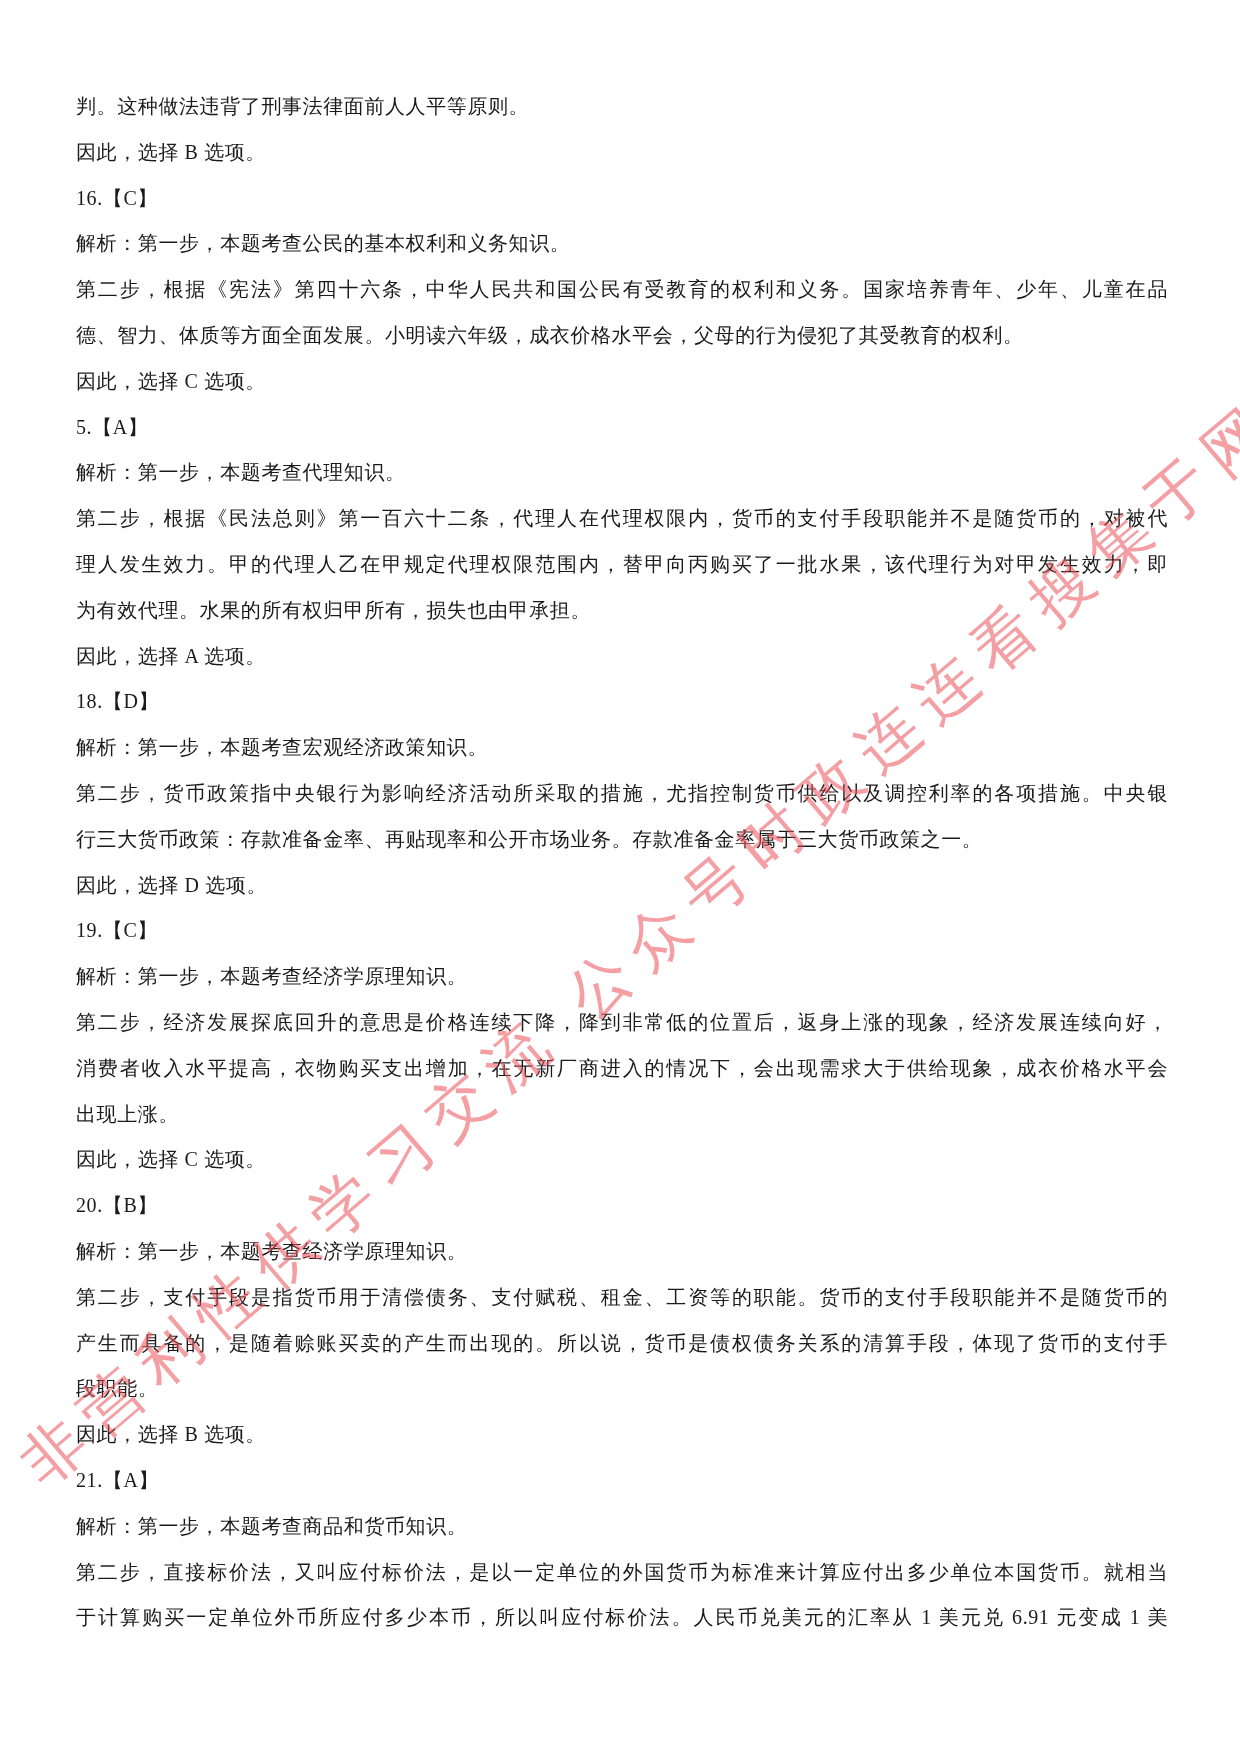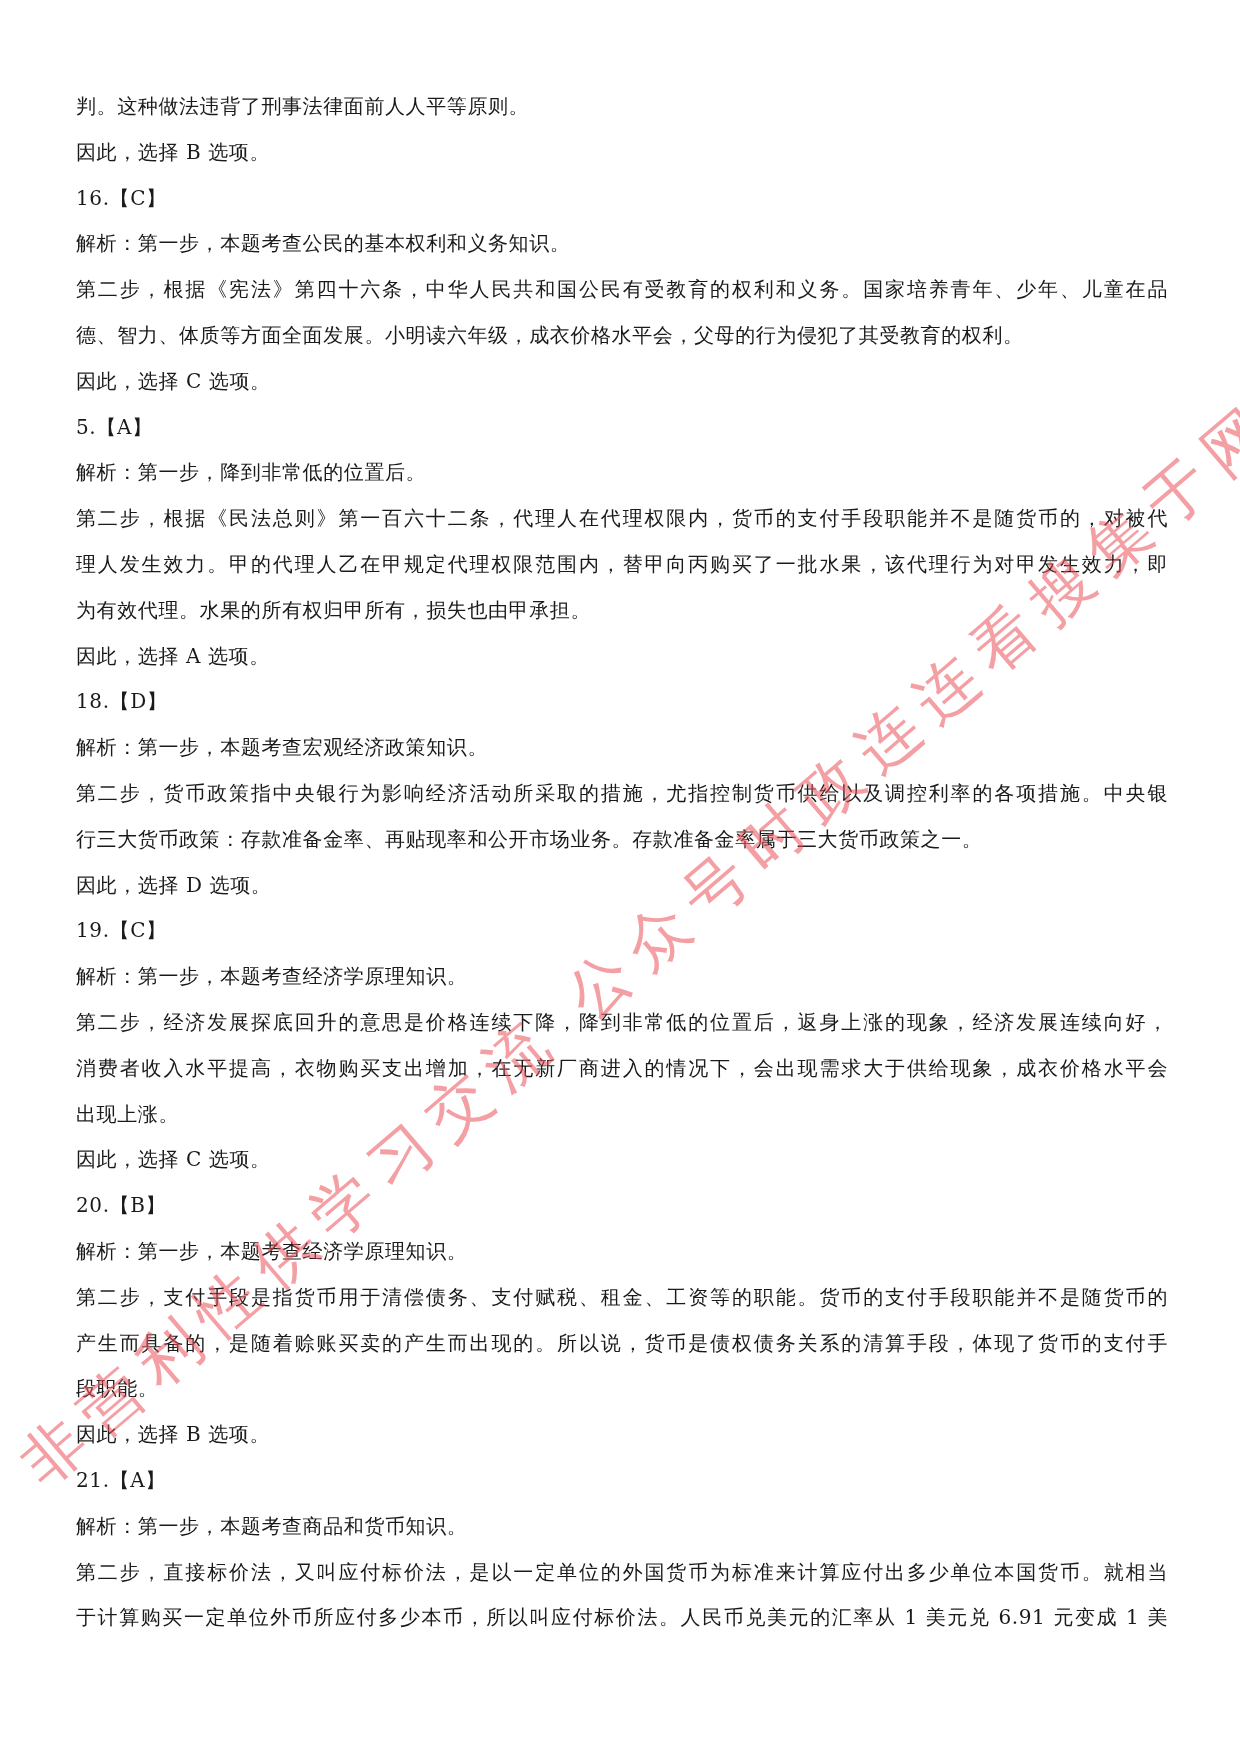--- a/index.html
+++ b/index.html
@@ -1,38 +1,38 @@
 <!DOCTYPE html>
 <html><head>
 <meta charset="utf-8">
 <style>
   html, body { margin: 0; padding: 0; background: #ffffff; }
   body { width: 1240px; height: 1754px; position: relative; overflow: hidden;
          font-family: "DejaVu Serif", "Liberation Serif", serif; color: #1a1a1a; }
-  .page { position: absolute; left: 76px; top: 84px; width: 1092px; }
+  .page { position: absolute; left: 76px; top: 84px; width: 1092px; font-family: Liberation Serif, serif; }
   .line { font-size: 20px; line-height: 45.8px; height: 45.8px; white-space: nowrap;
           letter-spacing: 0.6px; text-align: justify; text-align-last: justify; }
   .line.last { text-align-last: left; }
   .watermark { position: absolute; pointer-events: none; color: rgba(235, 80, 90, 0.55);
                font-family: "DejaVu Sans", sans-serif; font-size: 62px; letter-spacing: 14px;
                white-space: nowrap; transform-origin: left center; }
 </style>
 </head>
 <body>
 
 <div class="page" id="page">
     <div class="line last">判。这种做法违背了刑事法律面前人人平等原则。</div>
     <div class="line last">因此，选择 B 选项。</div>
     <div class="line last">16.【C】</div>
     <div class="line last">解析：第一步，本题考查公民的基本权利和义务知识。</div>
     <div class="line">第二步，根据《宪法》第四十六条，中华人民共和国公民有受教育的权利和义务。国家培养青年、少年、儿童在品</div>
     <div class="line last">德、智力、体质等方面全面发展。小明读六年级，成衣价格水平会，父母的行为侵犯了其受教育的权利。</div>
     <div class="line last">因此，选择 C 选项。</div>
     <div class="line last">5.【A】</div>
-    <div class="line last">解析：第一步，降到非常低的位置后。</div>
+    <div class="line last">解析：第一步，本题考查代理知识。</div>
     <div class="line">第二步，根据《民法总则》第一百六十二条，代理人在代理权限内，货币的支付手段职能并不是随货币的，对被代</div>
     <div class="line">理人发生效力。甲的代理人乙在甲规定代理权限范围内，替甲向丙购买了一批水果，该代理行为对甲发生效力，即</div>
     <div class="line last">为有效代理。水果的所有权归甲所有，损失也由甲承担。</div>
     <div class="line last">因此，选择 A 选项。</div>
     <div class="line last">18.【D】</div>
     <div class="line last">解析：第一步，本题考查宏观经济政策知识。</div>
     <div class="line">第二步，货币政策指中央银行为影响经济活动所采取的措施，尤指控制货币供给以及调控利率的各项措施。中央银</div>
     <div class="line last">行三大货币政策：存款准备金率、再贴现率和公开市场业务。存款准备金率属于三大货币政策之一。</div>
     <div class="line last">因此，选择 D 选项。</div>
     <div class="line last">19.【C】</div>

